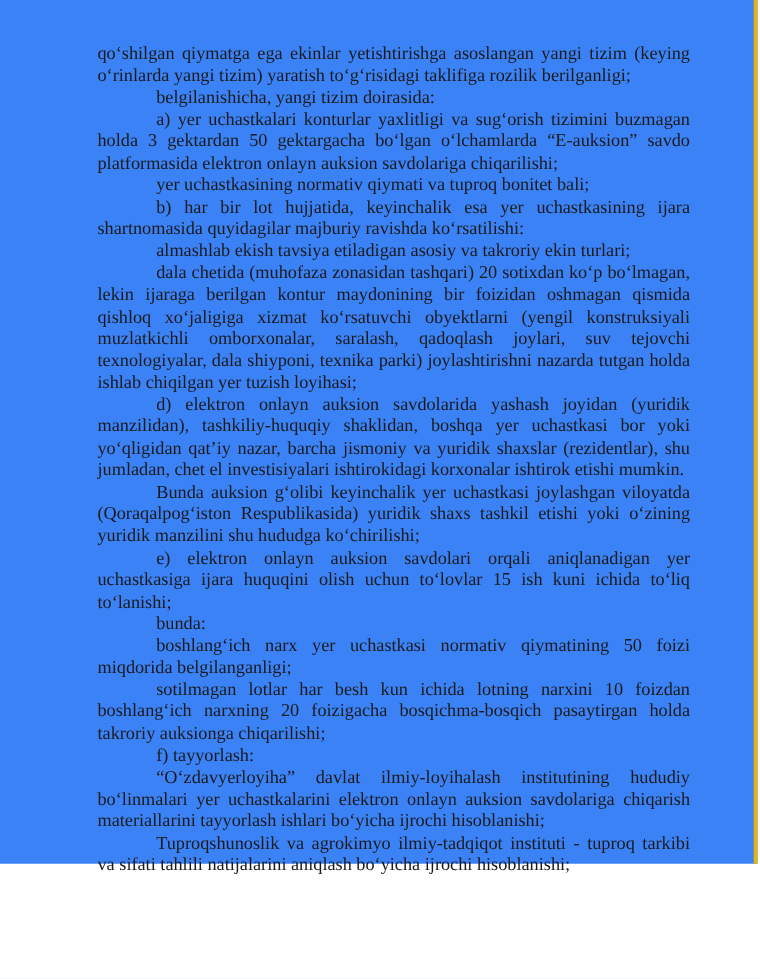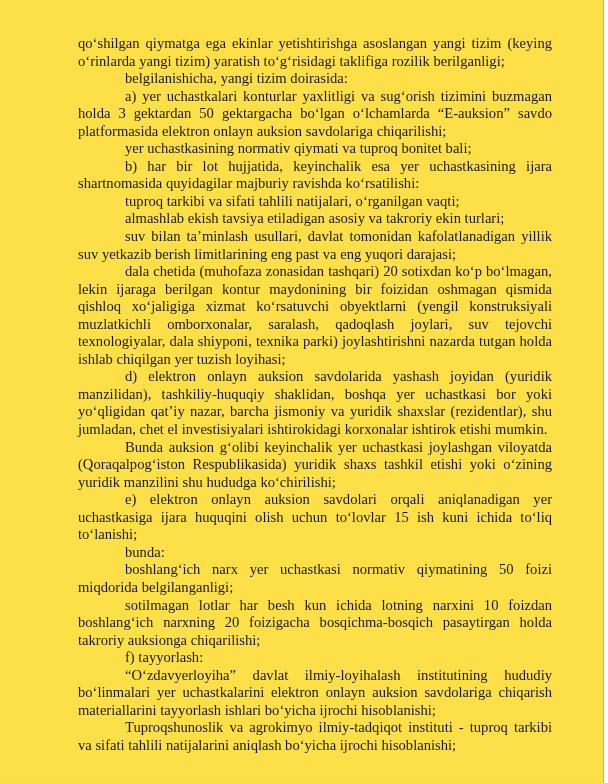--- a/index.html
+++ b/index.html
@@ -11,23 +11,23 @@
       width: 608px;
       height: 783px;
       position: relative;
       overflow: hidden;
     }
     .page {
       position: absolute;
       left: 0;
       top: 0;
       width: 603px;
-      height: 783px;
-      background: #fde047;
-      border-right: 1px solid #eab308;
+      height: 691px;
+      background: #3b82f6;
+      border-right: 3px solid #eab308;
     }
     .content {
       position: absolute;
       left: 78px;
       top: 35px;
       width: 474px;
       font-family: "Liberation Serif", "DejaVu Serif", serif;
       font-size: 14.6px;
       line-height: 17.55px;
       color: #1a1a1a;
@@ -44,23 +44,21 @@
 </head>
 <body>
 
 <div class="page">
   <div class="content">
     <p>qo‘shilgan qiymatga ega ekinlar yetishtirishga asoslangan yangi tizim (keying o‘rinlarda yangi tizim) yaratish to‘g‘risidagi taklifiga rozilik berilganligi;</p>
     <p class="indent">belgilanishicha, yangi tizim doirasida:</p>
     <p class="indent">a) yer uchastkalari konturlar yaxlitligi va sug‘orish tizimini buzmagan holda 3 gektardan 50 gektargacha bo‘lgan o‘lchamlarda “E-auksion” savdo platformasida elektron onlayn auksion savdolariga chiqarilishi;</p>
     <p class="indent">yer uchastkasining normativ qiymati va tuproq bonitet bali;</p>
     <p class="indent">b) har bir lot hujjatida, keyinchalik esa yer uchastkasining ijara shartnomasida quyidagilar majburiy ravishda ko‘rsatilishi:</p>
-    <p class="indent">tuproq tarkibi va sifati tahlili natijalari, o‘rganilgan vaqti;</p>
     <p class="indent">almashlab ekish tavsiya etiladigan asosiy va takroriy ekin turlari;</p>
-    <p class="indent">suv bilan ta’minlash usullari, davlat tomonidan kafolatlanadigan yillik suv yetkazib berish limitlarining eng past va eng yuqori darajasi;</p>
     <p class="indent">dala chetida (muhofaza zonasidan tashqari) 20 sotixdan ko‘p bo‘lmagan, lekin ijaraga berilgan kontur maydonining bir foizidan oshmagan qismida qishloq xo‘jaligiga xizmat ko‘rsatuvchi obyektlarni (yengil konstruksiyali muzlatkichli omborxonalar, saralash, qadoqlash joylari, suv tejovchi texnologiyalar, dala shiyponi, texnika parki) joylashtirishni nazarda tutgan holda ishlab chiqilgan yer tuzish loyihasi;</p>
     <p class="indent">d) elektron onlayn auksion savdolarida yashash joyidan (yuridik manzilidan), tashkiliy-huquqiy shaklidan, boshqa yer uchastkasi bor yoki yo‘qligidan qat’iy nazar, barcha jismoniy va yuridik shaxslar (rezidentlar), shu jumladan, chet el investisiyalari ishtirokidagi korxonalar ishtirok etishi mumkin.</p>
     <p class="indent">Bunda auksion g‘olibi keyinchalik yer uchastkasi joylashgan viloyatda (Qoraqalpog‘iston Respublikasida) yuridik shaxs tashkil etishi yoki o‘zining yuridik manzilini shu hududga ko‘chirilishi;</p>
     <p class="indent">e) elektron onlayn auksion savdolari orqali aniqlanadigan yer uchastkasiga ijara huquqini olish uchun to‘lovlar 15 ish kuni ichida to‘liq to‘lanishi;</p>
     <p class="indent">bunda:</p>
     <p class="indent">boshlang‘ich narx yer uchastkasi normativ qiymatining 50 foizi miqdorida belgilanganligi;</p>
     <p class="indent">sotilmagan lotlar har besh kun ichida lotning narxini 10 foizdan boshlang‘ich narxning 20 foizigacha bosqichma-bosqich pasaytirgan holda takroriy auksionga chiqarilishi;</p>
     <p class="indent">f) tayyorlash:</p>
     <p class="indent">“O‘zdavyerloyiha” davlat ilmiy-loyihalash institutining hududiy bo‘linmalari yer uchastkalarini elektron onlayn auksion savdolariga chiqarish materiallarini tayyorlash ishlari bo‘yicha ijrochi hisoblanishi;</p>
     <p class="indent">Tuproqshunoslik va agrokimyo ilmiy-tadqiqot instituti - tuproq tarkibi va sifati tahlili natijalarini aniqlash bo‘yicha ijrochi hisoblanishi;</p>

